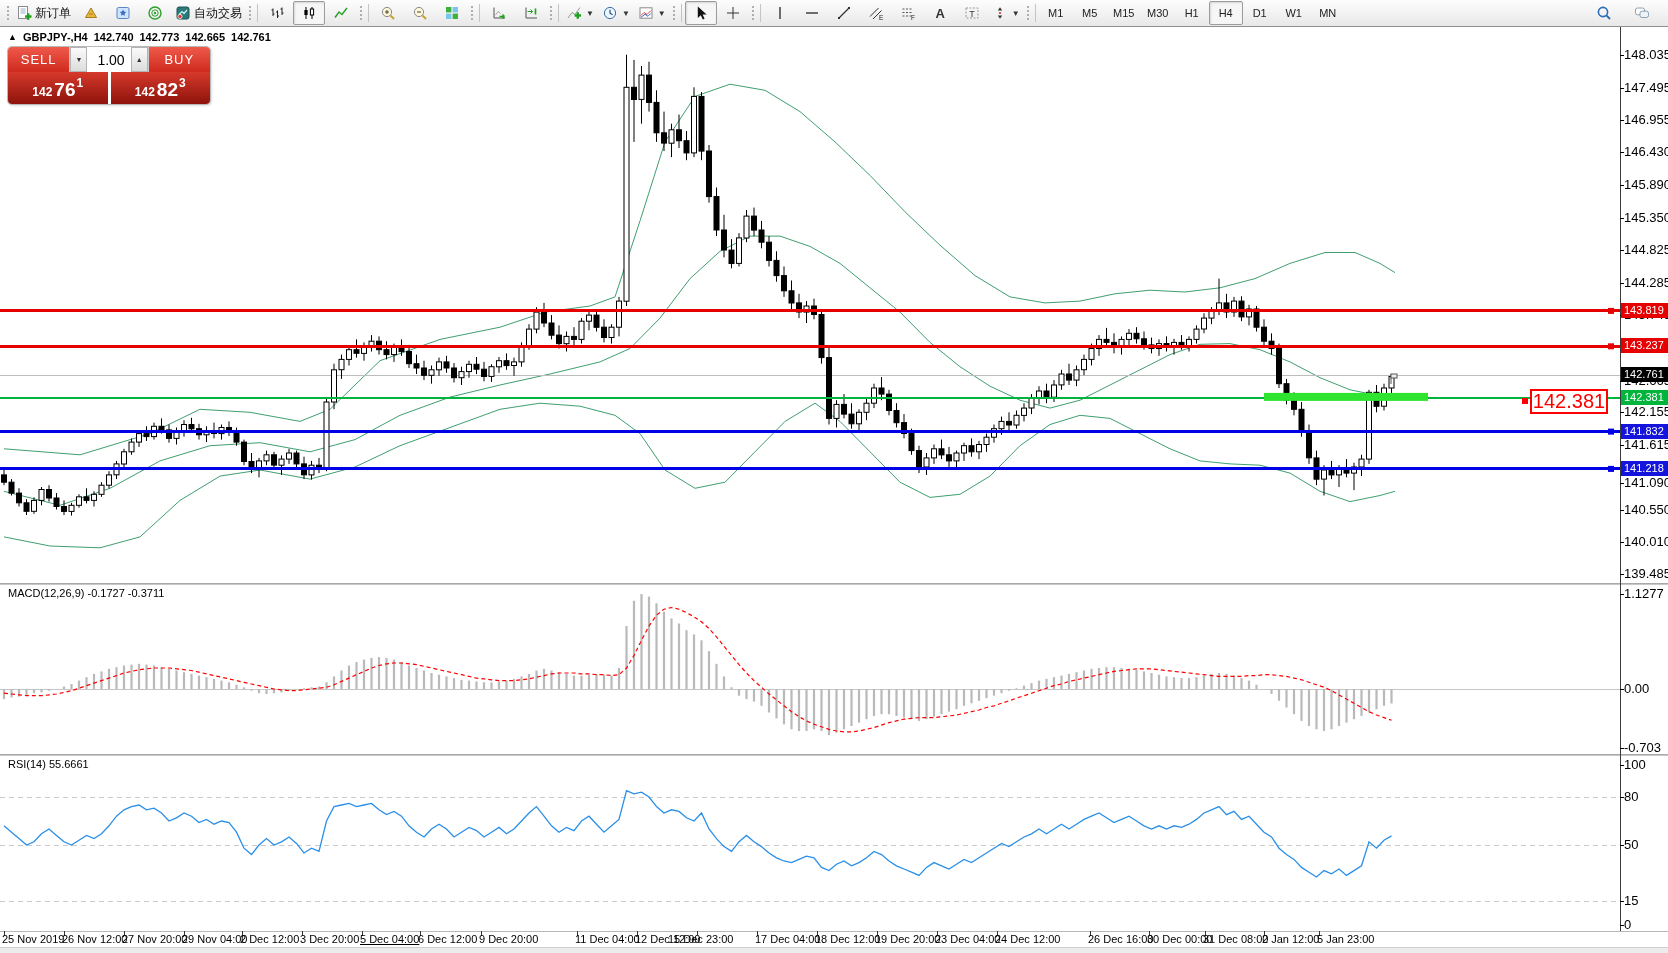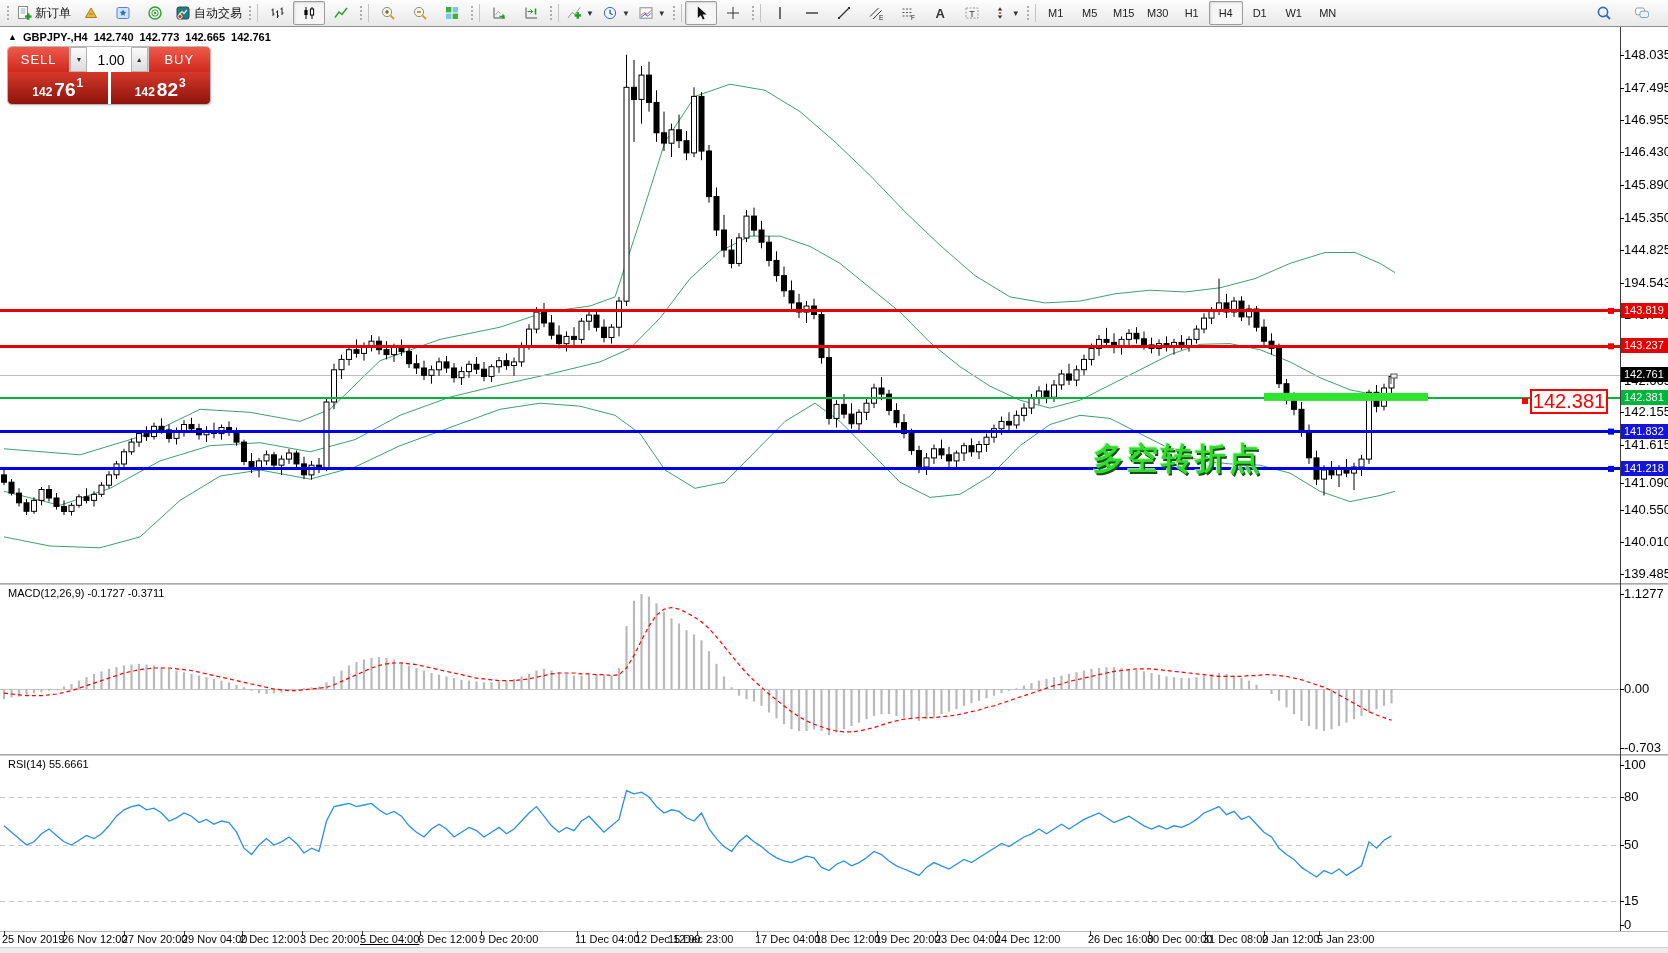--- a/index.html
+++ b/index.html
@@ -889,21 +889,21 @@
   <div class="pane-sep" style="top:904px;height:1px"></div>
   <div id="axis-line"></div>
   <div id="y-axis">
       <div class="ytick" style="top: 20.7488px;">148.035</div>
       <div class="ytick" style="top: 53.5576px;">147.495</div>
       <div class="ytick" style="top: 86.3664px;">146.955</div>
       <div class="ytick" style="top: 118.264px;">146.430</div>
       <div class="ytick" style="top: 151.073px;">145.890</div>
       <div class="ytick" style="top: 183.881px;">145.350</div>
       <div class="ytick" style="top: 215.779px;">144.825</div>
-      <div class="ytick" style="top: 248.588px;">194.543</div>
+      <div class="ytick" style="top: 248.588px;">144.285</div>
       <div class="ytick" style="top: 281.396px;">143.745</div>
       <div class="ytick" style="top: 347.014px;">142.665</div>
       <div class="ytick" style="top: 378px;">142.155</div>
       <div class="ytick" style="top: 410.809px;">141.615</div>
       <div class="ytick" style="top: 448.706px;">141.090</div>
       <div class="ytick" style="top: 475.515px;">140.550</div>
       <div class="ytick" style="top: 508.324px;">140.010</div>
       <div class="ytick" style="top: 540.221px;">139.485</div>
       <div class="ytick" style="top: 560.273px;">1.1277</div>
       <div class="ytick" style="top: 655px;">0.00</div>
@@ -997,16 +997,15 @@
         <span class="small">142</span>
         <span class="big">82</span>
         <sup>3</sup>
       </div>
     </div>
   </div>
 
   <div class="pane-label" style="top:560px">MACD(12,26,9) -0.1727 -0.3711</div>
   <div class="pane-label" style="top:731px">RSI(14) 55.6661</div>
 
-  <div id="annotation" style="left: 1093px; top: 411px; color: rgb(47, 221, 47);">多空转折点</div>
   <div id="price-callout" style="left: 1530px; top: 362px;">142.381</div>
   <div id="price-callout-handle" style="left: 1522px; top: 371px;"></div>
 </div>
 
 </body></html>

